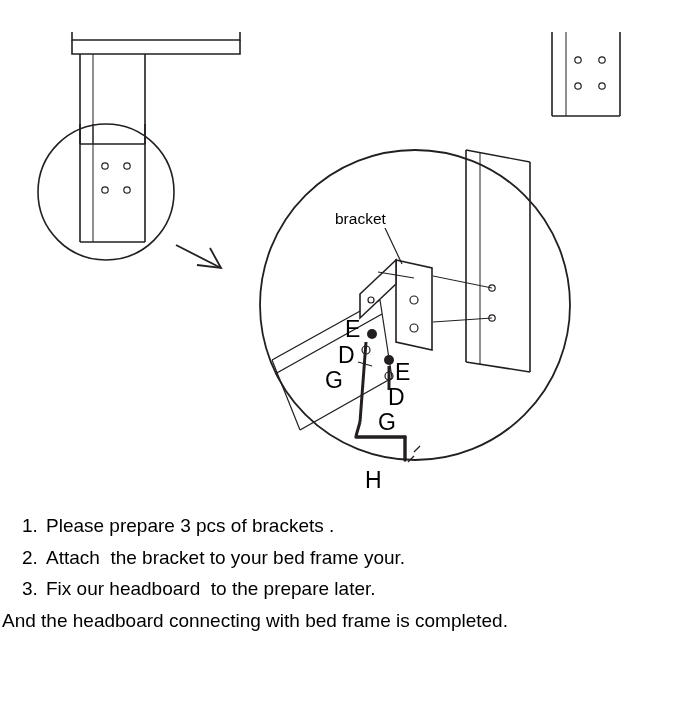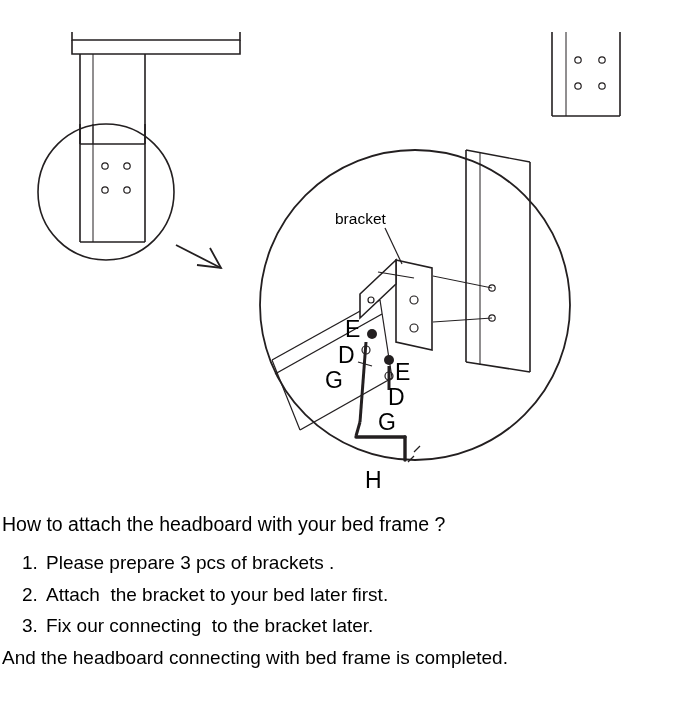--- a/index.html
+++ b/index.html
@@ -188,20 +188,19 @@
 
     <text class="diag-label" x="395" y="348" font-size="23">E</text>
     <text class="diag-label" x="388" y="373" font-size="23">D</text>
     <text class="diag-label" x="378" y="398" font-size="23">G</text>
 
     <text class="diag-label" x="365" y="456" font-size="23">H</text>
   </svg>
 </div>
 
 <div id="text-area">
-  <p class="question">How to attach the headboard with your bed frame ?</p>
   <ol class="steps">
     <li><span class="num">1.</span><span class="txt">Please prepare 3 pcs of brackets .</span></li>
-    <li><span class="num">2.</span><span class="txt">Attach  the bracket to your bed later first.</span></li>
-    <li><span class="num">3.</span><span class="txt">Fix our connecting  to the bracket later.</span></li>
+    <li><span class="num">2.</span><span class="txt">Attach  the bracket to your bed frame your.</span></li>
+    <li><span class="num">3.</span><span class="txt">Fix our headboard  to the prepare later.</span></li>
   </ol>
   <p class="closing">And the headboard connecting with bed frame is completed.</p>
 </div>
 
 </body></html>

